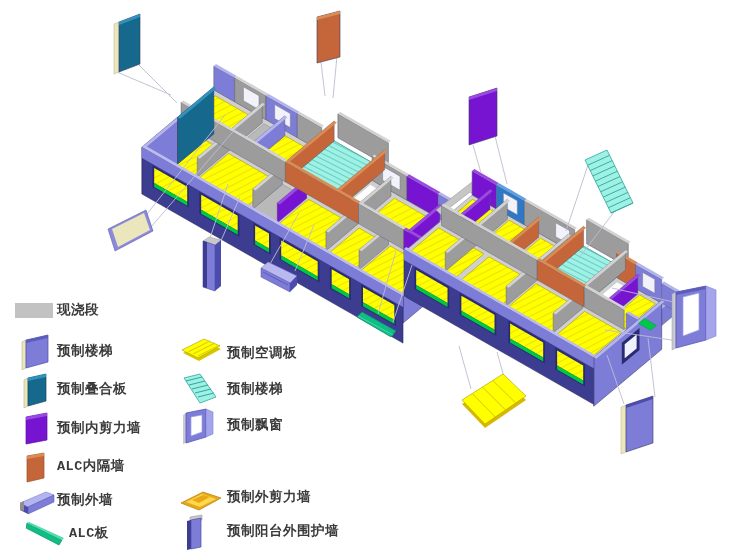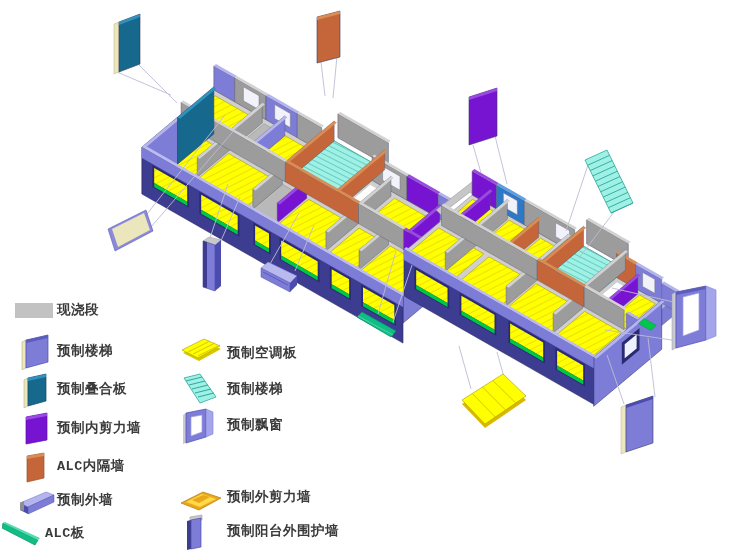--- a/index.html
+++ b/index.html
@@ -342,21 +342,21 @@
     <span class="legend-icon">
       <svg width="43" height="38">
         <polygon points="6,22 32,11 40,14 14,26" fill="#b5b5ee" stroke="#7d7dd8" stroke-width="0.6"></polygon>
         <polygon points="6,22 14,26 14,33 6,29" fill="#4c4cae"></polygon>
         <polygon points="14,26 40,14 40,21 14,33" fill="#7d7dd8" stroke="#4c4cae" stroke-width="0.5"></polygon>
         <polygon points="6,22 10,20 10,30 6,29" fill="#8f8f8f"></polygon>
       </svg>
     </span>
     <span class="legend-label">预制外墙</span>
   </div>
-  <div class="legend-row col1" style="left:2px;top:514px">
+  <div class="legend-row col1" style="left:26px;top:514px">
     <span class="legend-icon">
       <svg width="43" height="38">
         <polygon points="1,9 36,26 33,31 0,14" fill="#10bd85" stroke="#0a8f64" stroke-width="0.7"></polygon>
         <polygon points="1,9 36,26 38,24 3,8" fill="#55dcae"></polygon>
       </svg>
     </span>
     <span class="legend-label">ALC板</span>
   </div>
 
   <div class="legend-row col2" style="left:176px;top:334px">

